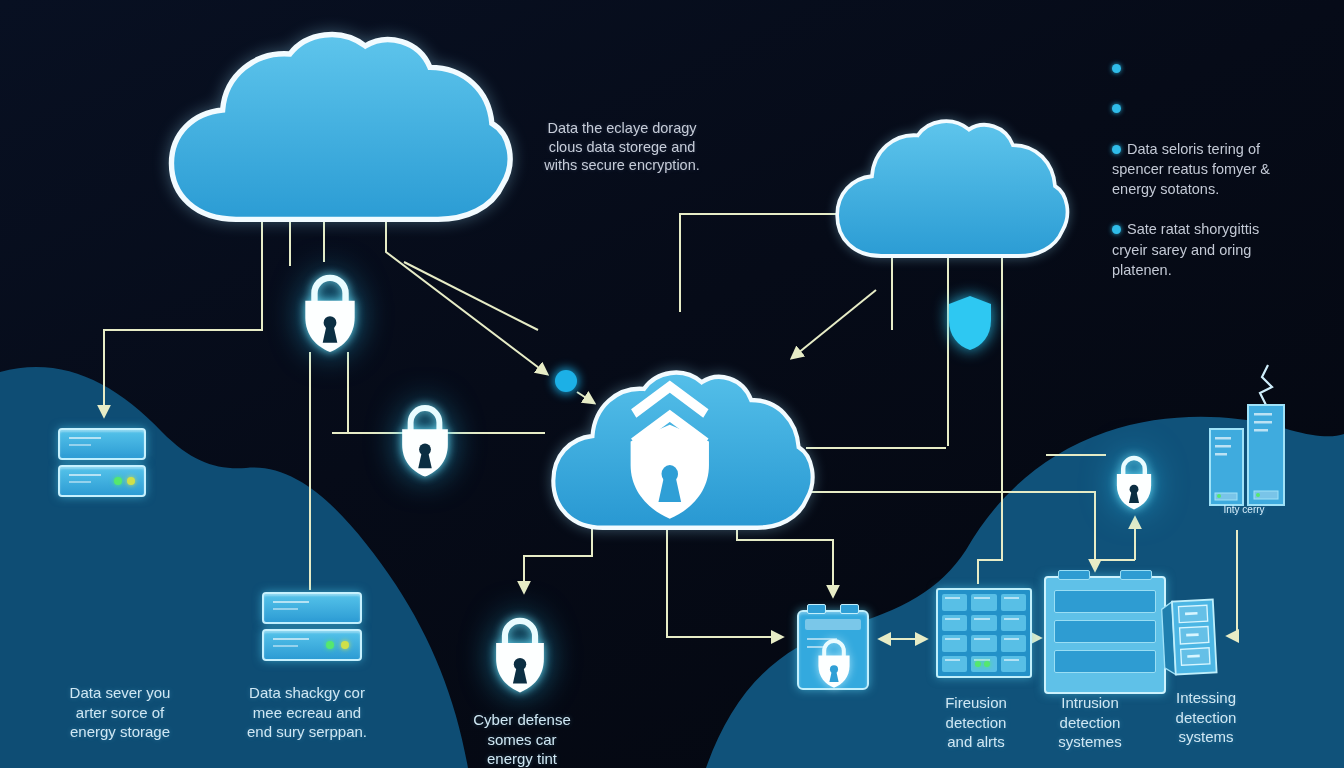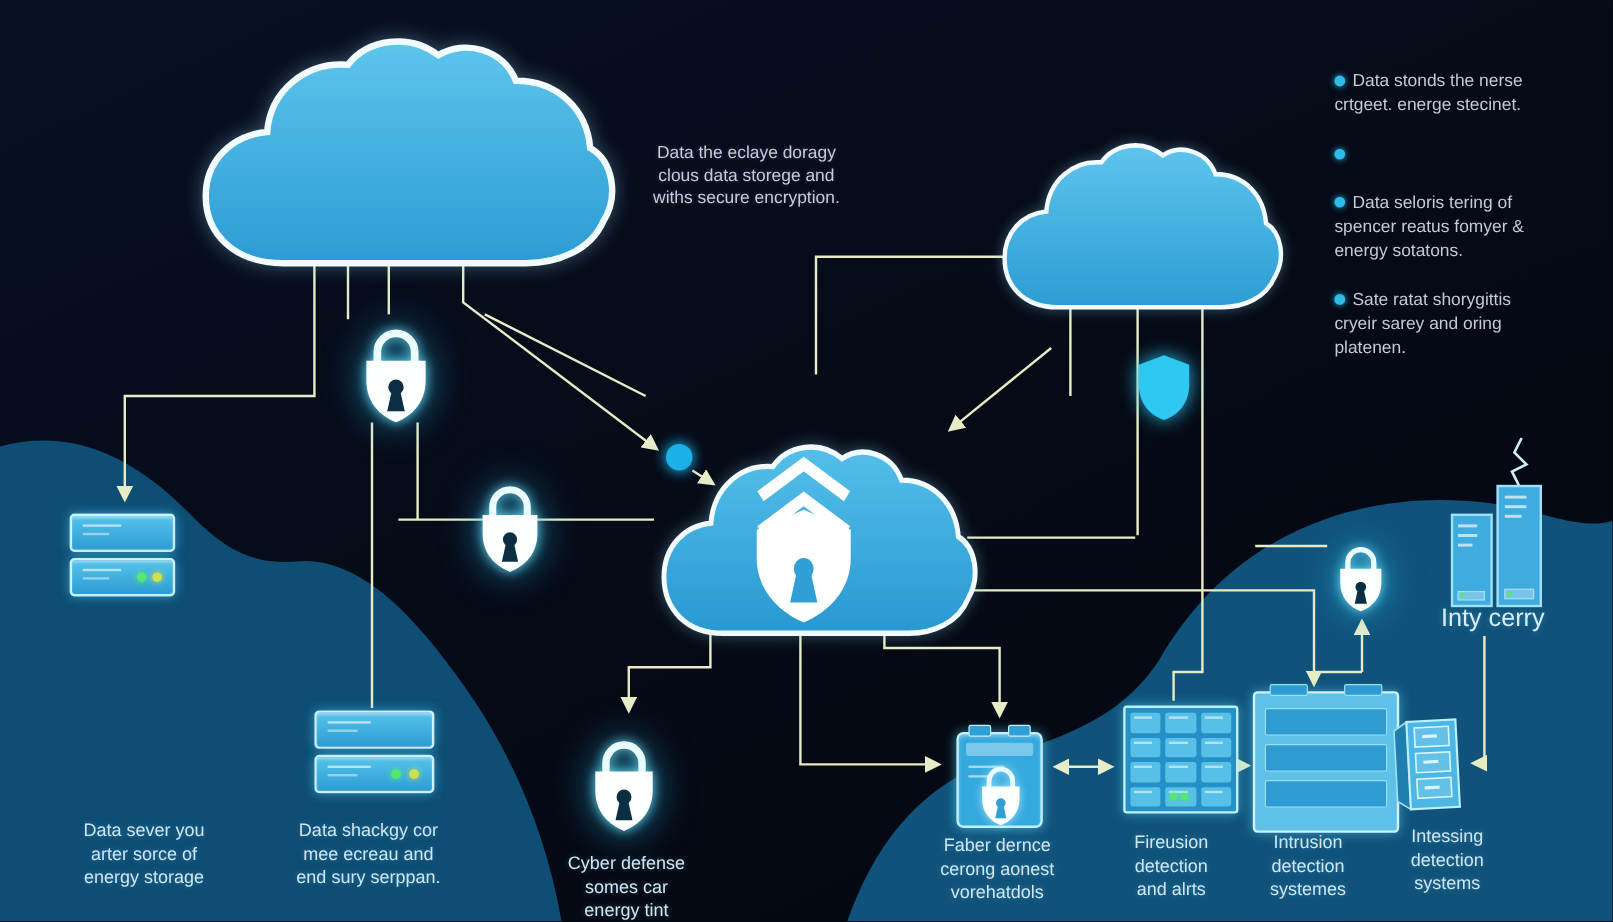--- a/index.html
+++ b/index.html
@@ -71,21 +71,21 @@
 
   
   .intro{white-space:pre-line;text-align:center;color:#c6ccd8;font-size:14.5px;line-height:1.28;
     text-shadow:0 0 4px rgba(150,170,220,.25);}
   .bullets{width:182px;color:#c3c9d5;font-size:14.5px;line-height:1.4;}
   .bullet{margin-bottom:20px;}
   .bullet .bdot{display:inline-block;width:9px;height:9px;border-radius:50%;
     background:var(--bullet_dot,#2fbce9);box-shadow:0 0 5px rgba(47,188,233,.9);margin-right:6px;}
   .lbl{white-space:pre-line;text-align:center;color:#cfe7f3;font-size:15px;line-height:1.3;
     transform:translateX(-50%);text-shadow:0 0 5px rgba(130,215,250,.3);}
-  .inty{transform:translateX(-50%);color:#d8eefb;font-size:21px;text-shadow:0 0 5px rgba(130,215,250,.35);}
+  .inty{transform:translateX(-50%);color:#d8eefb;font-size:10px;text-shadow:0 0 5px rgba(130,215,250,.35);}
 
   
   .twr rect.body{fill:#3fabde;stroke:#9fe2f8;stroke-width:2;}
   .twr rect.row{fill:rgba(255,255,255,.65);}
 </style>
 </head>
 <body>
 
 <div class="canvas">
 
@@ -306,38 +306,35 @@
       <circle cx="11" cy="139" r="2" fill="#55e86e"></circle>
         <circle cx="50" cy="138" r="2" fill="#55e86e"></circle>
     </svg>
   </div>
 
   <div class="abs intro" style="left:512px;top:90px;width:220px;margin-top:29px;">Data the eclaye doragy
 clous data storege and
 withs secure encryption.</div>
 
   <div class="abs bullets" style="left:1112px;top:58px;">
-    <div class="bullet"><span class="bdot"></span><span>Data stonds the nerse crtgeet. energe stecinet.</span></div>
+    <div class="bullet"><span class="bdot"></span></div>
     <div class="bullet"><span class="bdot"></span></div>
     <div class="bullet"><span class="bdot"></span><span>Data seloris tering of spencer reatus fomyer &amp; energy sotatons.</span></div>
     <div class="bullet"><span class="bdot"></span><span>Sate ratat shorygittis cryeir sarey and oring platenen.</span></div>
   </div>
 
   <div class="abs lbl" style="left:120px;top:683px;">Data sever you
 arter sorce of
 energy storage</div>
   <div class="abs lbl" style="left:307px;top:683px;">Data shackgy cor
 mee ecreau and
 end sury serppan.</div>
   <div class="abs lbl" style="left:522px;top:686px;margin-top:24px;">Cyber defense
 somes car
 energy tint</div>
-  <div class="abs lbl" style="left:831px;top:695px;">Faber dernce
-cerong aonest
-vorehatdols</div>
   <div class="abs lbl" style="left:976px;top:693px;">Fireusion
 detection
 and alrts</div>
   <div class="abs lbl" style="left:1090px;top:693px;">Intrusion
 detection
 systemes</div>
   <div class="abs lbl" style="left:1206px;top:688px;">Intessing
 detection
 systems</div>
   <div class="abs inty" style="left:1244px;top:504px;">Inty cerry</div>

